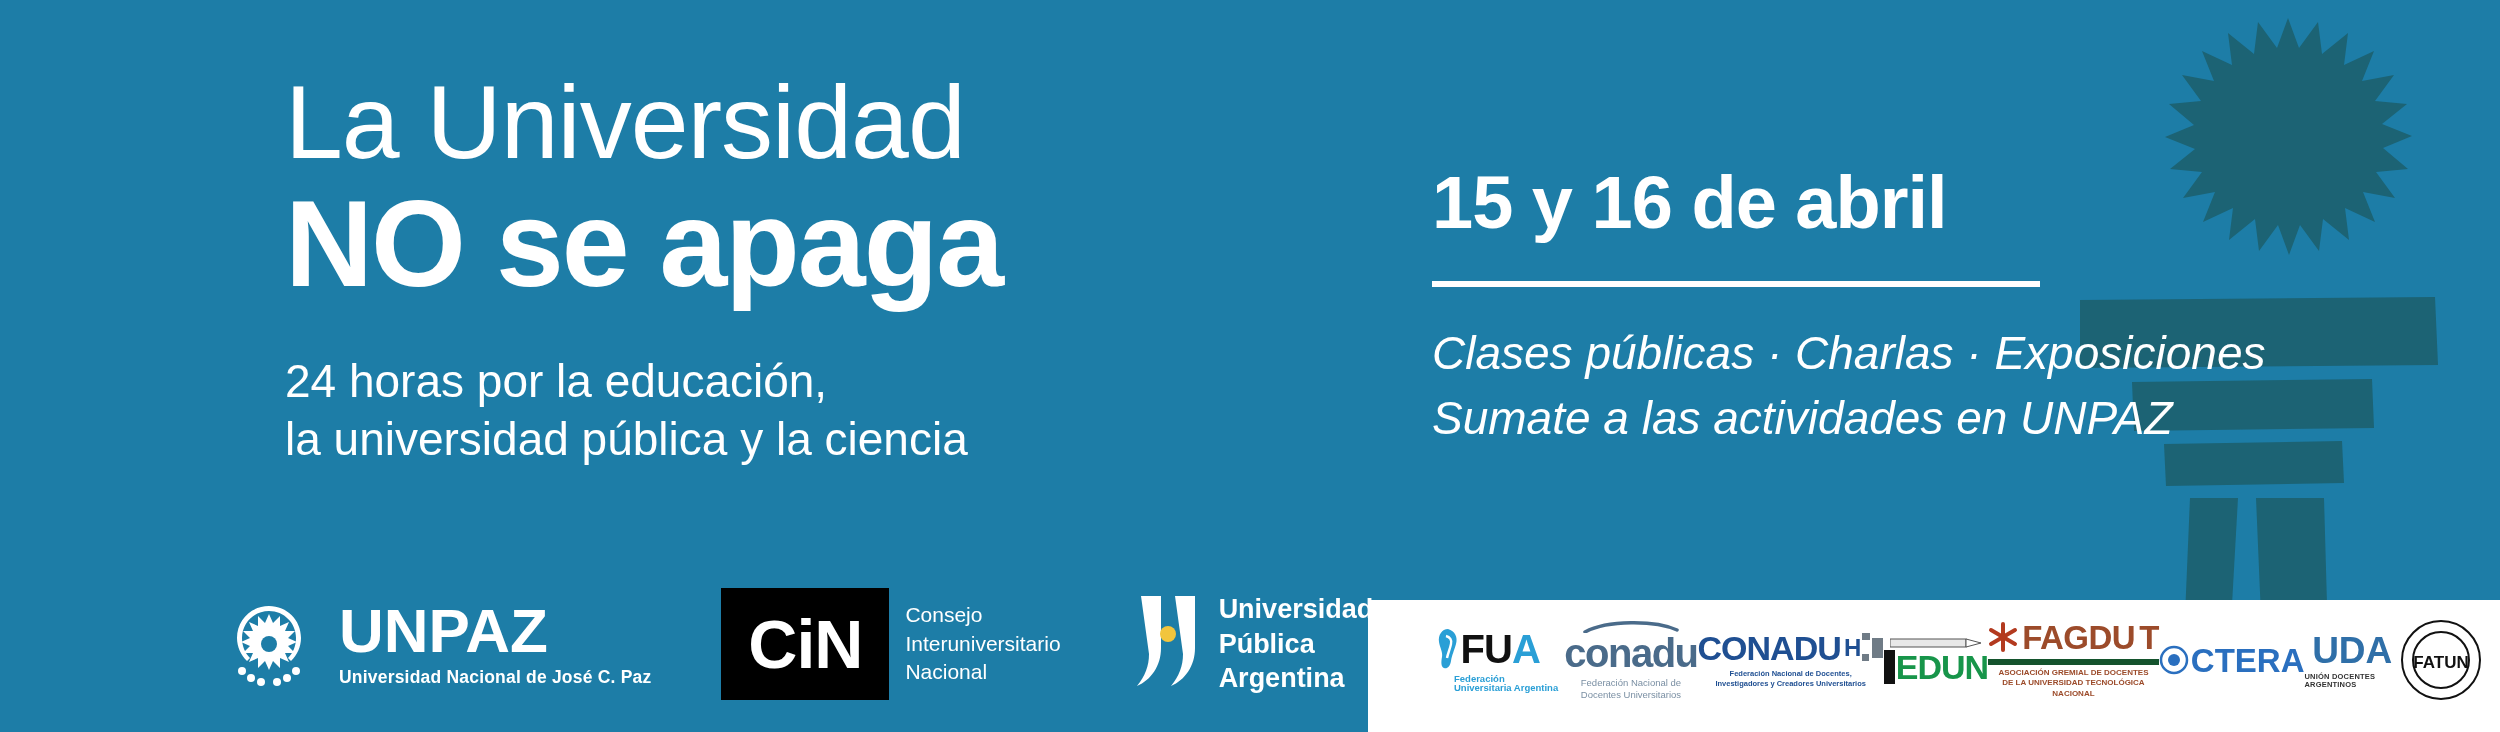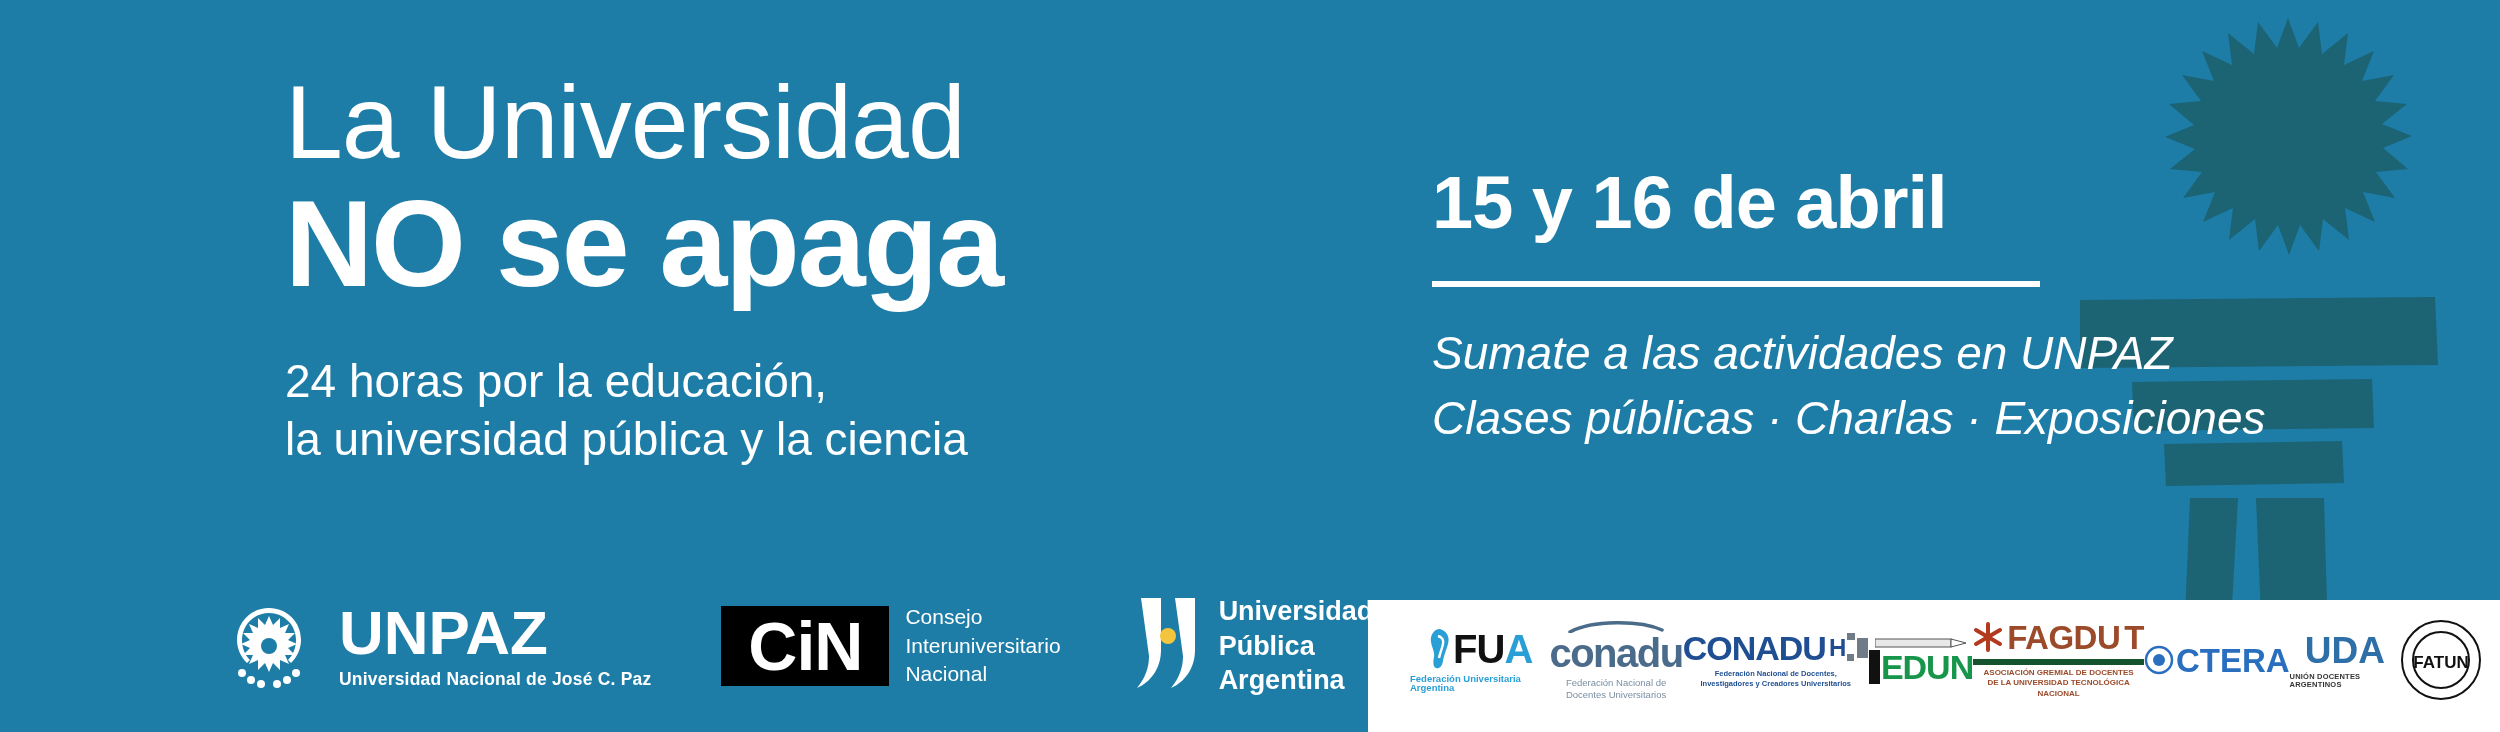--- a/index.html
+++ b/index.html
@@ -125,21 +125,21 @@
   }
 
   .logo-cin {
     display: flex;
     align-items: center;
     gap: 16px;
   }
   .cin-box {
     background: #000000;
     width: 168px;
-    height: 80px;
+    height: 112px;
     display: flex;
     align-items: center;
     justify-content: center;
   }
   .cin-word {
     font-size: 68px;
     font-weight: 700;
     color: #ffffff;
     line-height: 1;
     letter-spacing: -1px;
@@ -181,21 +181,21 @@
     display: flex;
     flex-direction: column;
     align-items: center;
     justify-content: center;
     line-height: 1;
   }
 
   .p-fua-main { display: flex; align-items: center; }
   .p-fua-word { font-size: 40px; font-weight: 700; color: #111111; letter-spacing: -1px; }
   .p-fua-a { font-size: 40px; font-weight: 700; color: #2a9fd6; letter-spacing: -1px; }
-  .p-fua-sub { font-size: 9.5px; color: #333333; margin-top: 4px; font-weight: 600; }
+  .p-fua-sub { font-size: 9.5px; color: #333333; margin-top: 4px; font-weight: 600; margin-left: 44px; }
   .p-fua-sub span { color: #2a9fd6; }
 
   .p-conadu-word { font-size: 40px; font-weight: 700; color: #4a6b8a; letter-spacing: -1.5px; }
   .p-conadu-sub { font-size: 9.5px; color: #7a8fa3; margin-top: 4px; text-align: center; line-height: 1.25; }
 
   .p-conaduh-main { display: flex; align-items: center; gap: 3px; }
   .p-conaduh-word { font-size: 34px; font-weight: 700; color: #1f4f92; letter-spacing: -1px; }
   .p-conaduh-sub { font-size: 7.5px; color: #1f4f92; margin-top: 4px; text-align: center; line-height: 1.3; font-weight: 700; }
 
   .p-fedun-main { display: flex; align-items: center; }
@@ -239,22 +239,22 @@
     <div class="subhead">
       <div>24 horas por la educación,</div>
       <div>la universidad pública y la ciencia</div>
     </div>
   </div>
 
   <div class="right-col">
     <div class="date-line">15 y 16 de abril</div>
     <div class="rule"></div>
     <div class="tagline">
+      <div>Clases públicas · Charlas · Exposiciones</div>
       <div>Sumate a las actividades en UNPAZ</div>
-      <div>Clases públicas · Charlas · Exposiciones</div>
     </div>
   </div>
 
   <div class="logo-row">
 
     <div class="logo-unpaz">
       <svg width="108" height="108" viewBox="0 0 108 108" xmlns="http://www.w3.org/2000/svg">
         <g fill="#ffffff">
           <path d="M54 16c-18 0-32 14-32 32 0 9 4 17 10 23l3-3c-5-5-8-12-8-20 0-15 12-27 27-27s27 12 27 27c0 8-3 15-8 20l3 3c6-6 10-14 10-23 0-18-14-32-32-32z"></path>
           <circle cx="27" cy="81" r="4"></circle>

